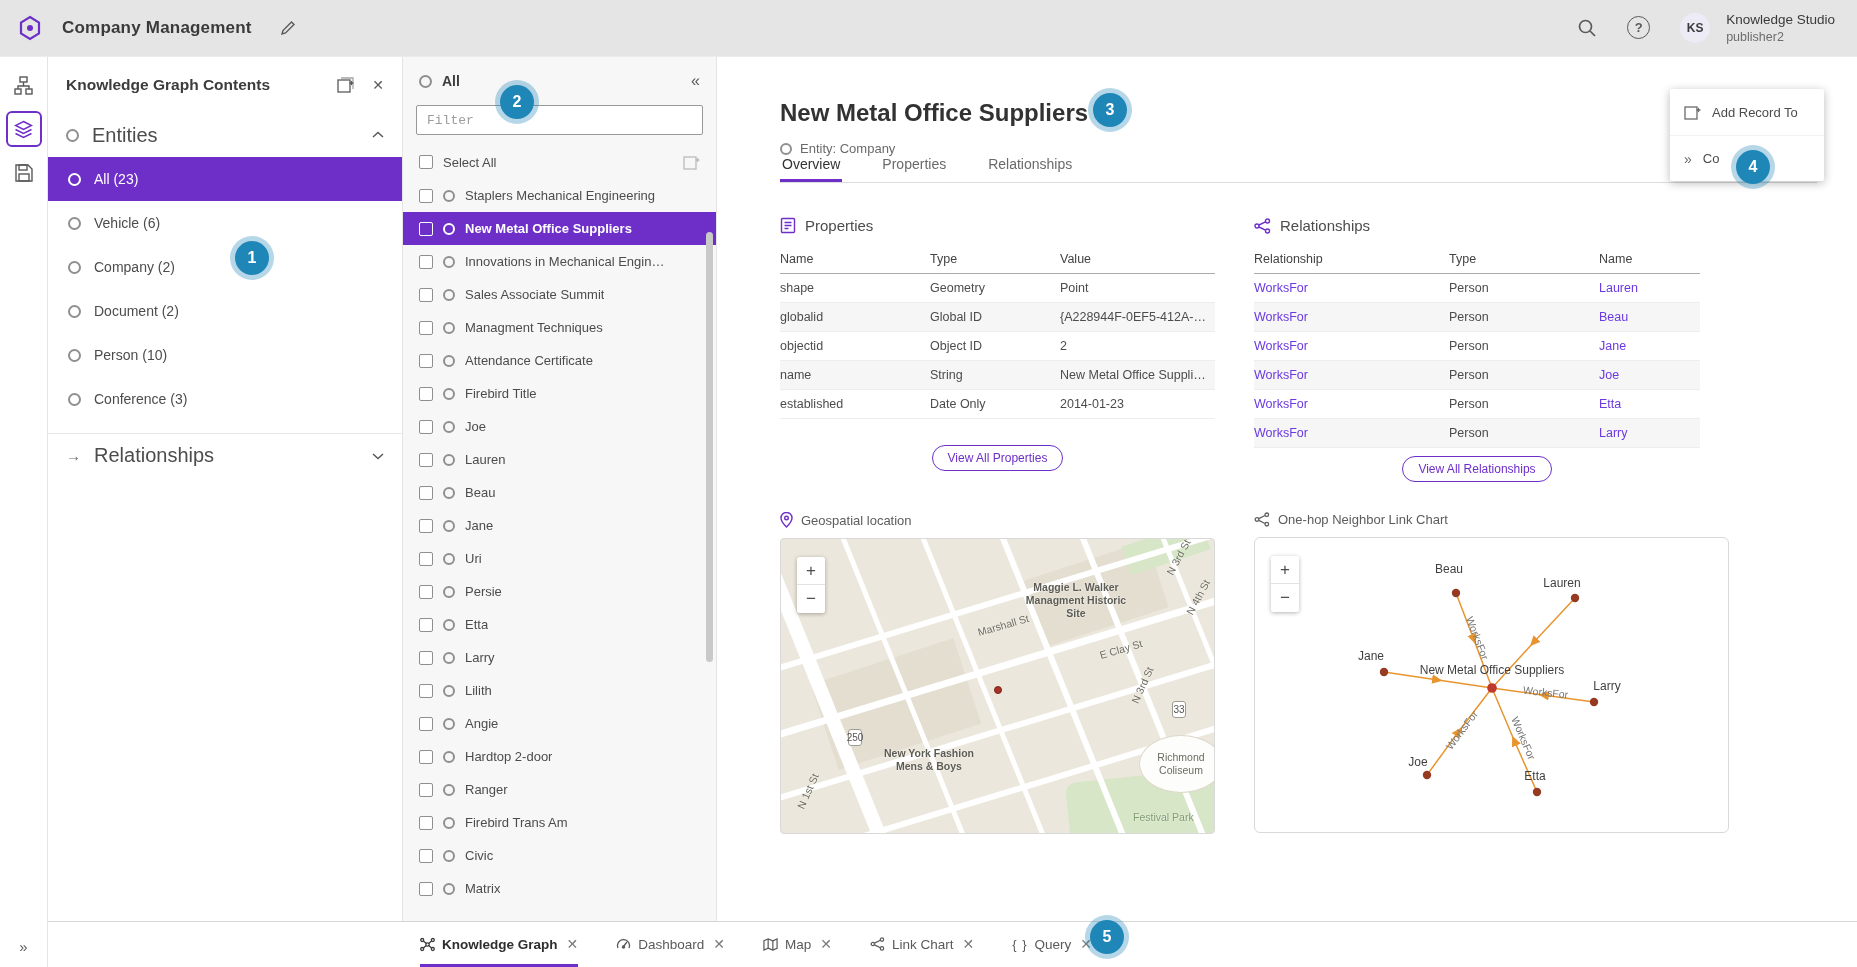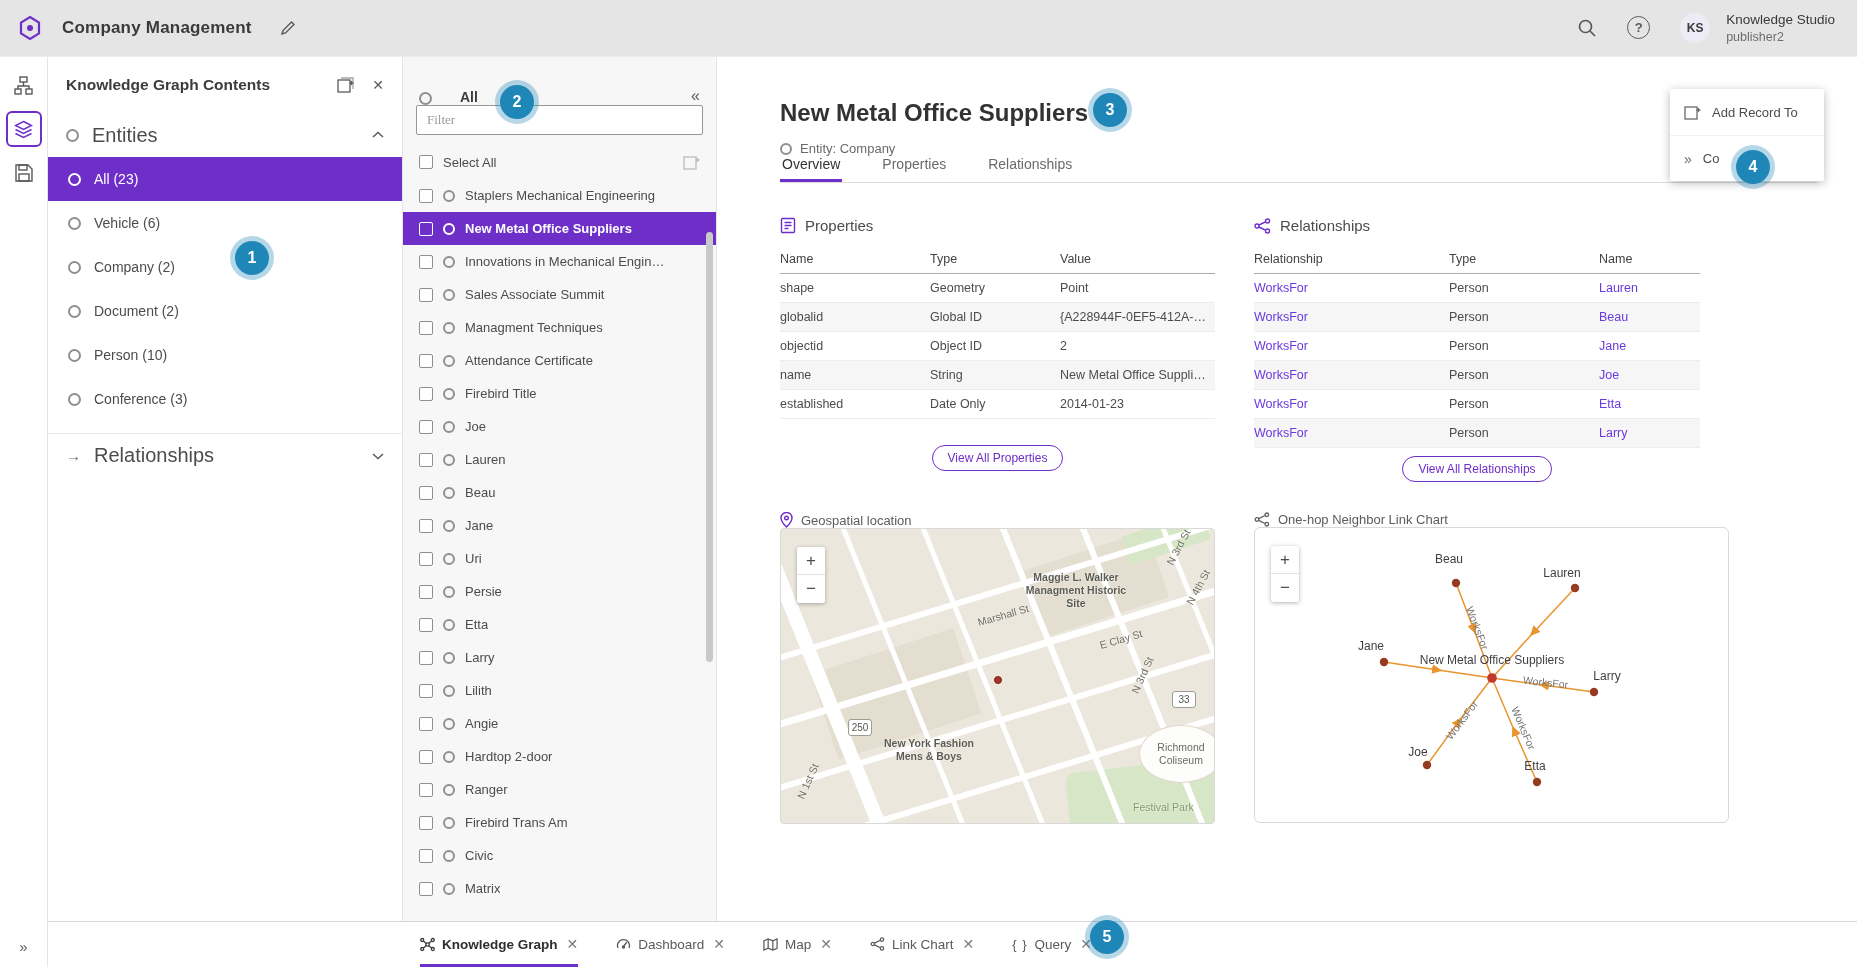--- a/index.html
+++ b/index.html
@@ -37,25 +37,25 @@
   .chev{margin-left:auto;display:flex}
   .erow{height:44px;display:flex;align-items:center;gap:13px;padding:0 18px 0 20px;cursor:pointer;font-size:14px;color:#4c4c4c}
   .erow.sel{background:#6e2fc9;color:#fff}
   .ring{width:13px;height:13px;border:2px solid #8f8f8f;border-radius:50%;flex:none;background:transparent}
   .erow.sel .ring{border-color:#fff}
   .rel-row{margin-top:12px;border-top:1px solid #e8e8e8}
   .arrow-ic{font-size:15px;color:#6d6d6d;width:15px;text-align:center}
 
   
   .p2{width:314px;border-right:1px solid #e4e4e4;background:#f7f7f7;display:flex;flex-direction:column;position:relative}
-  .p2-head{height:48px;display:flex;align-items:flex-end;gap:28px;padding:0 16px}
+  .p2-head{height:48px;display:flex;align-items:center;gap:10px;padding:0 16px}
   .p2-title{font-size:14px;font-weight:700;color:#3c3c3c}
   .collapse-ic{margin-left:auto;font-size:16px;color:#5a5a5a;cursor:pointer}
   .filter-wrap{padding:0 13px 10px}
-  .filter{width:100%;height:30px;border:1px solid #989898;border-radius:2px;background:#fff;padding:0 10px;font-size:13px;color:#4c4c4c;font-family:Liberation Serif, serif}
+  .filter{width:100%;height:30px;border:1px solid #989898;border-radius:2px;background:#fff;padding:0 10px;font-size:13px;color:#4c4c4c;font-family:Liberation Mono, monospace}
   .filter::placeholder{color:#9c9c9c}
   .selall{height:34px;display:flex;align-items:center;gap:10px;padding:0 16px;font-size:13px;color:#4c4c4c}
   .cb{width:14px;height:14px;border:1px solid #8f8f8f;border-radius:2px;background:#fff;flex:none}
   .addsel-ic{margin-left:auto;display:flex;opacity:.55}
   .items{flex:1;overflow:hidden}
   .item{height:33px;display:flex;align-items:center;gap:10px;padding:0 16px;font-size:13px;color:#4c4c4c;cursor:pointer}
   .item .lbl{white-space:nowrap;overflow:hidden;text-overflow:ellipsis}
   .item .ring{width:12px;height:12px}
   .item.sel{background:#6e2fc9;color:#fff;font-weight:700}
   .item.sel .ring{border-color:#fff}
@@ -81,30 +81,30 @@
   td{padding:7px 8px 7px 0;border-bottom:1px solid #ededed;color:#4c4c4c}
   tbody tr:nth-child(even){background:#f6f6f6}
   .plink{color:#6a3ae0;text-decoration:none;cursor:pointer}
   .btn-row{text-align:center}
   .pill{display:inline-block;border:1px solid #6e2fc9;color:#6e2fc9;background:#fff;border-radius:13px;padding:5px 15px;font-size:12px;cursor:pointer;font-family:"Liberation Sans",sans-serif}
   .btn-row.pr{margin-top:26px}
   .btn-row.rl{margin-top:8px}
   .viz{display:flex;gap:39px;margin-top:30px}
   .vcolA{width:435px}
   .vcolB{width:470px}
-  .vhead{display:flex;align-items:center;gap:8px;font-size:13px;color:#5c5c5c;}
+  .vhead{display:flex;align-items:center;gap:8px;font-size:13px;color:#5c5c5c;margin-bottom:10px}
 
   
   .map{position:relative;width:435px;height:296px;border:1px solid #d9d9d9;border-radius:4px;background:#ece7dc;overflow:hidden}
   .st{position:absolute;background:#fff}
   .park{position:absolute;background:#d6e6c6}
   .blk{position:absolute;background:#e4ded1}
   .maplbl{position:absolute;font-size:10.5px;color:#6b6b60;white-space:nowrap;text-shadow:0 0 2px #fff}
   .maplbl.multi{white-space:normal;text-align:center;line-height:1.25;width:104px}
-  .shield{position:absolute;width:24px;height:17px;background:#fff;border:1px solid #9d9d93;border-radius:3px;font-size:10px;color:#555;display:flex;align-items:center;justify-content:center}
+  .shield{position:absolute;width:14px;height:17px;background:#fff;border:1px solid #9d9d93;border-radius:3px;font-size:10px;color:#555;display:flex;align-items:center;justify-content:center}
   .marker{position:absolute;width:8px;height:8px;border-radius:50%;background:#a93226;border:1px solid #7e241b}
   .coliseum{position:absolute;left:358px;top:196px;width:84px;height:58px;background:#fdfdfb;border:1px solid #ddd8ca;border-radius:50%}
   .parklbl{color:#7f9b6e}
   .zoomctl{position:absolute;left:16px;top:18px;width:28px;border-radius:3px;overflow:hidden;box-shadow:0 1px 4px rgba(0,0,0,.3);z-index:6}
   .zbtn{width:28px;height:28px;background:#fff;display:flex;align-items:center;justify-content:center;font-size:17px;color:#4c4c4c;cursor:pointer}
   .zbtn:first-child{border-bottom:1px solid #e2e2e2}
 
   
   .lchart{position:relative;width:475px;height:296px;border:1px solid #d9d9d9;border-radius:6px;background:#fff;overflow:hidden}
   .node-lbl{position:absolute;font-size:12px;color:#3f3f3f;white-space:nowrap;transform:translate(-50%,-50%)}

